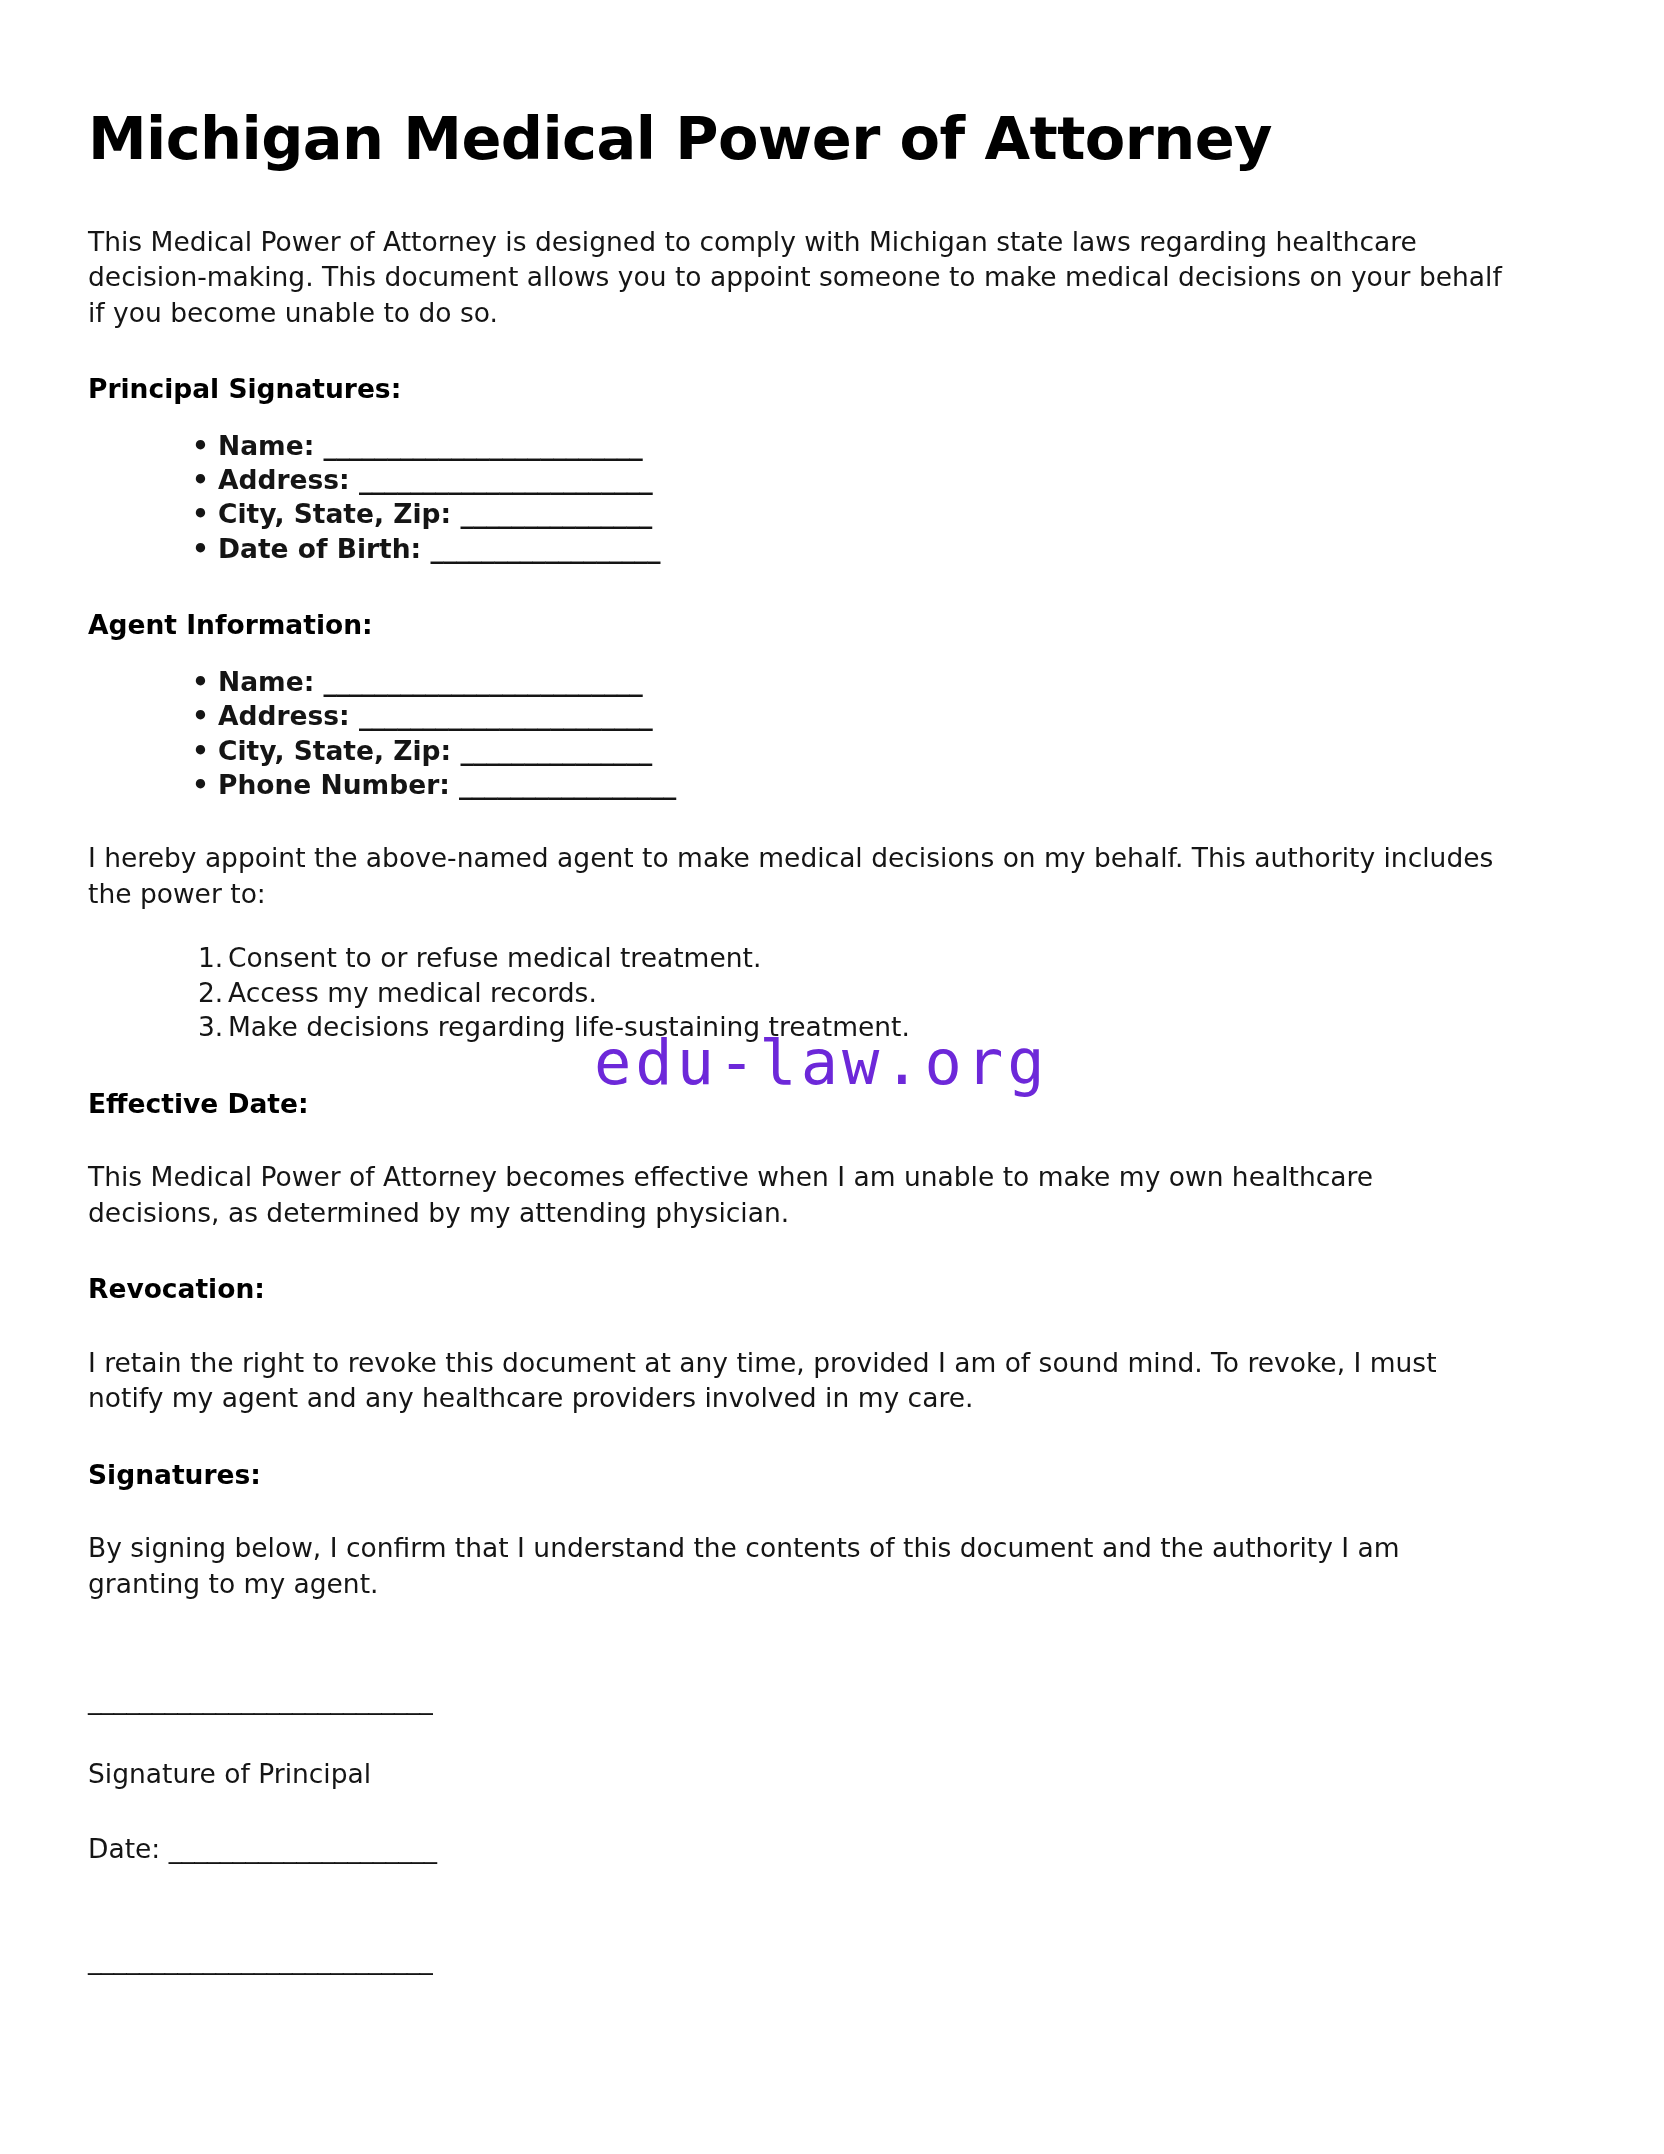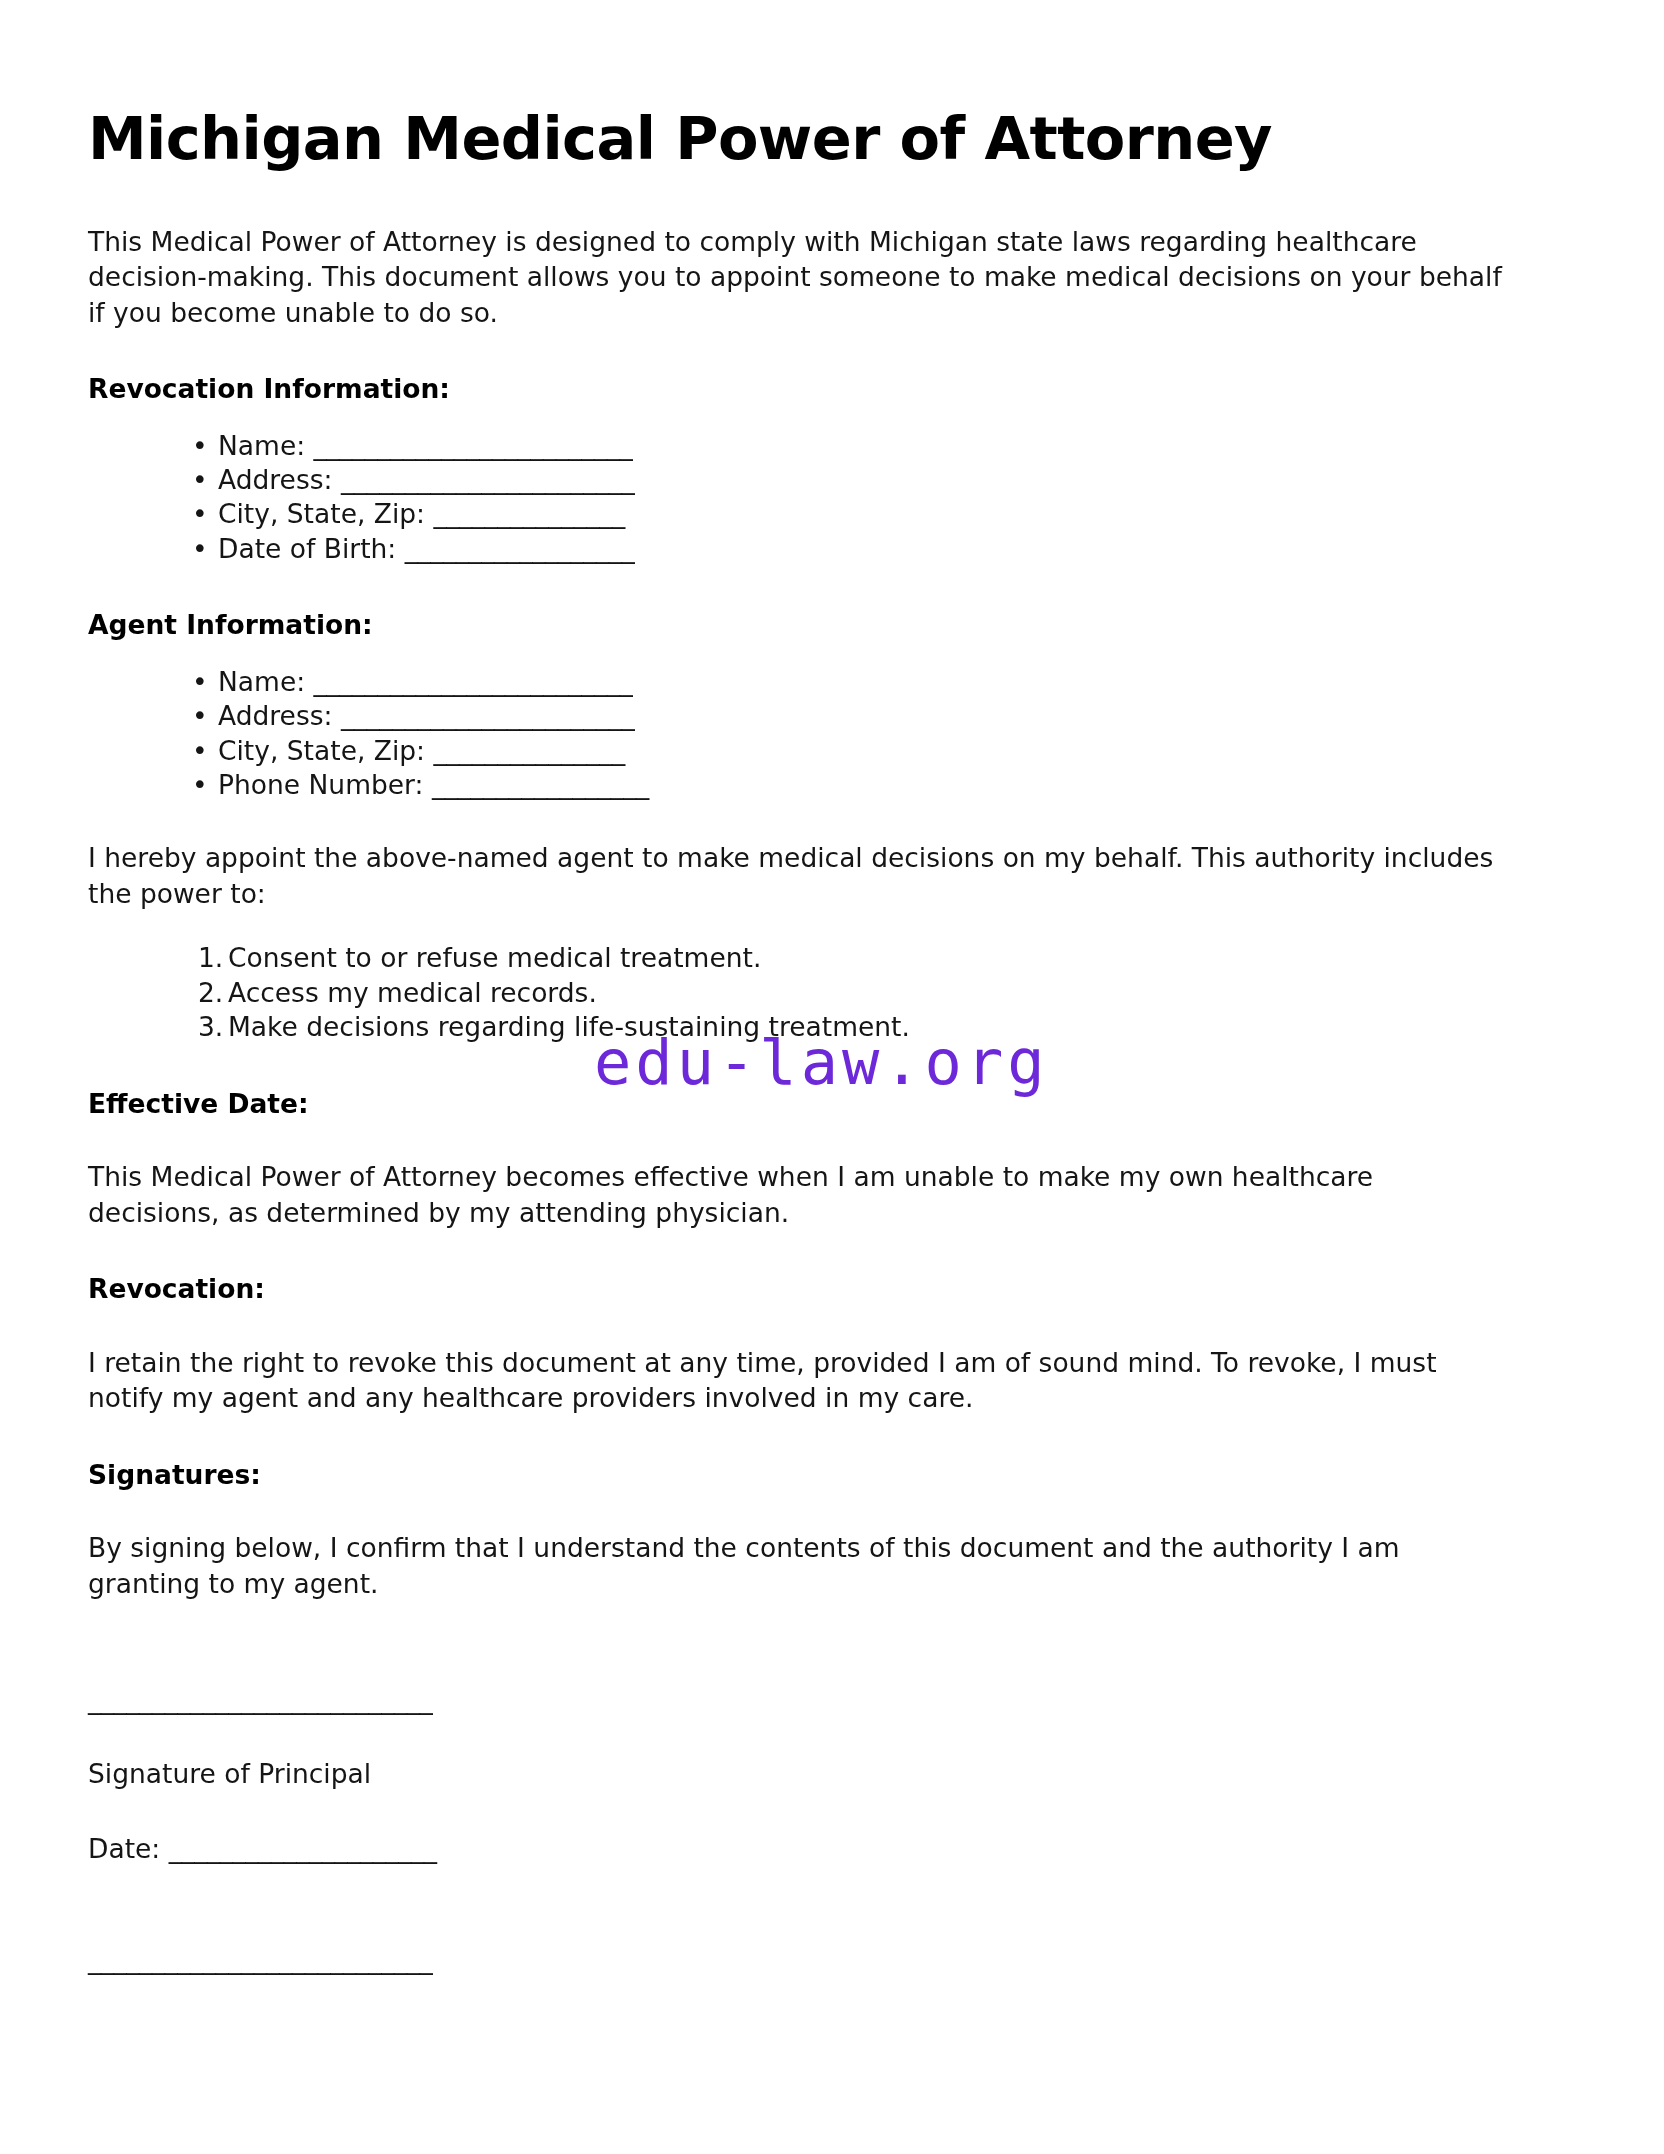--- a/index.html
+++ b/index.html
@@ -68,21 +68,21 @@
 
   .gap-before-head { margin-top: 42px; }
   .gap-before-para { margin-top: 38px; }
 
   ul.fields, ol.powers {
     margin: 0;
     padding: 0;
     list-style: none;
   }
 
-  ul.fields { margin-top: 22px; }
+  ul.fields { margin-top: 22px; font-weight: bold; }
   ol.powers { margin-top: 30px; }
 
   ul.fields li, ol.powers li {
     font-size: 26.5px;
     line-height: 1.30;
     color: #151515;
     position: relative;
     padding-left: 0;
     white-space: nowrap;
   }
@@ -142,21 +142,21 @@
 <body>
 
 <div id="page">
 
   <div id="content">
 
     <h1 class="doc-title">Michigan Medical Power of Attorney</h1>
 
     <p class="para para-intro">This Medical Power of Attorney is designed to comply with Michigan state laws regarding healthcare decision-making. This document allows you to appoint someone to make medical decisions on your behalf if you become unable to do so.</p>
 
-    <p class="section-head gap-before-head">Revocation Information:</p>
+    <p class="section-head gap-before-head">Principal Signatures:</p>
     <ul class="fields">
       <li><span class="bullet-dot">•</span><span>Name:</span> <span class="fill">_________________________</span></li>
       <li><span class="bullet-dot">•</span><span>Address:</span> <span class="fill">_______________________</span></li>
       <li><span class="bullet-dot">•</span><span>City, State, Zip:</span> <span class="fill">_______________</span></li>
       <li><span class="bullet-dot">•</span><span>Date of Birth:</span> <span class="fill">__________________</span></li>
     </ul>
 
     <p class="section-head gap-before-head">Agent Information:</p>
     <ul class="fields">
       <li><span class="bullet-dot">•</span><span>Name:</span> <span class="fill">_________________________</span></li>

